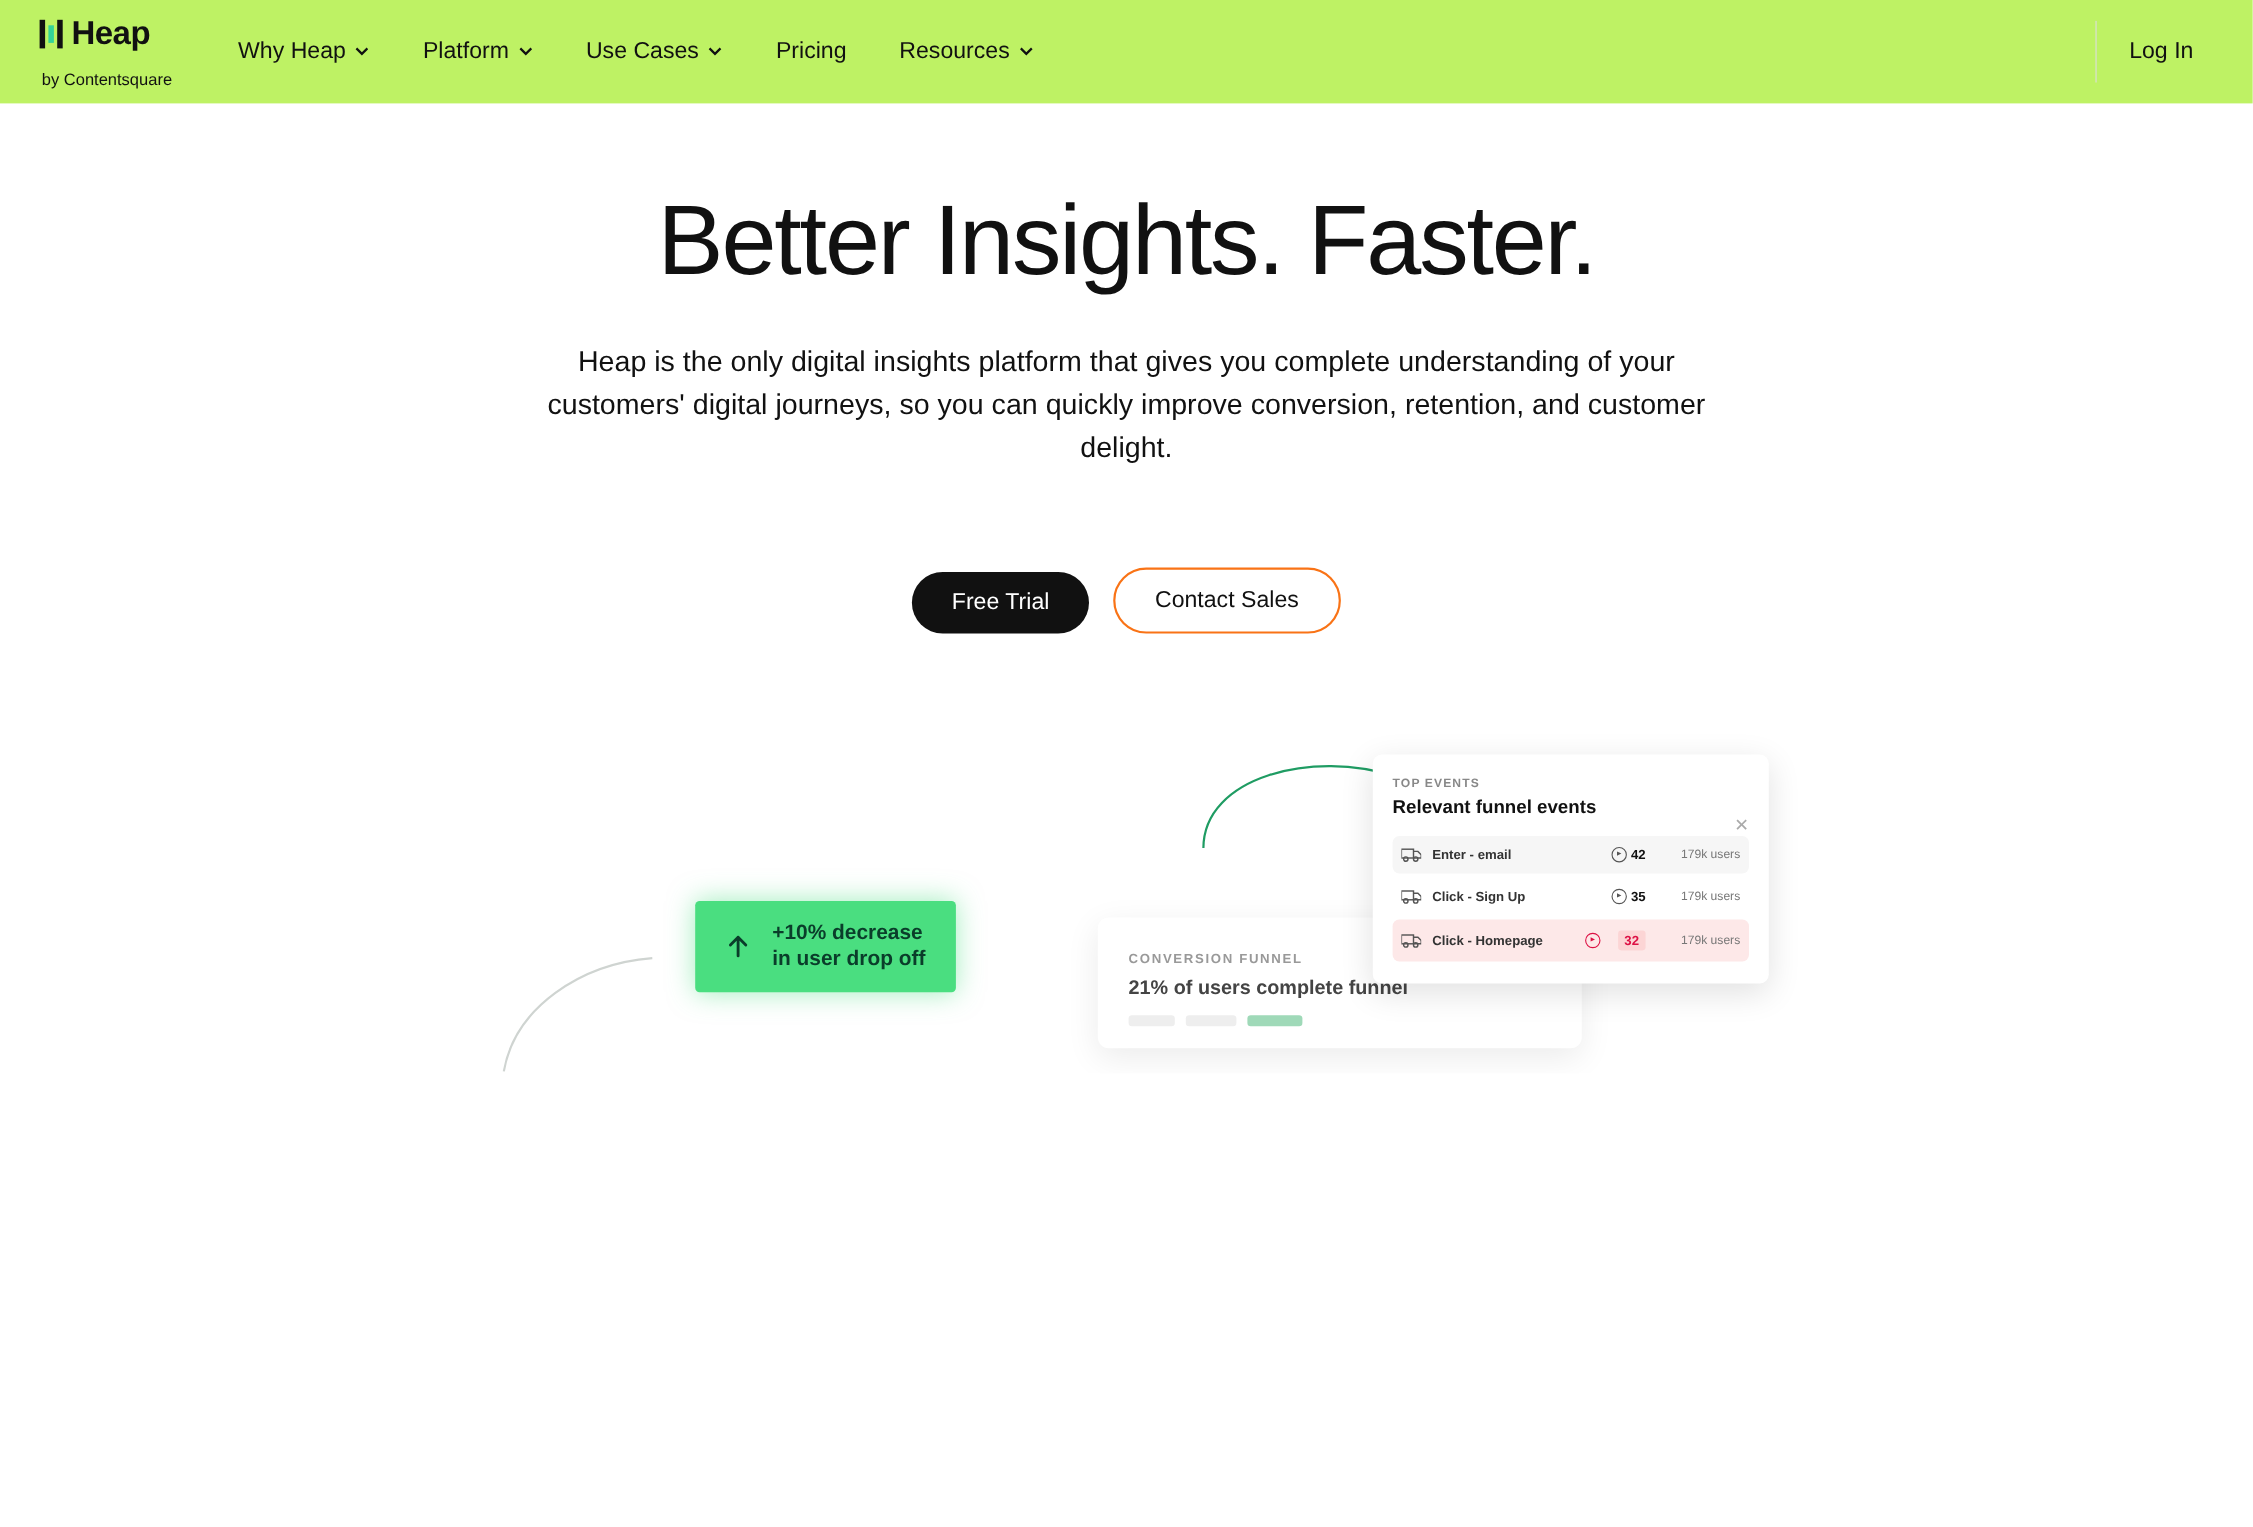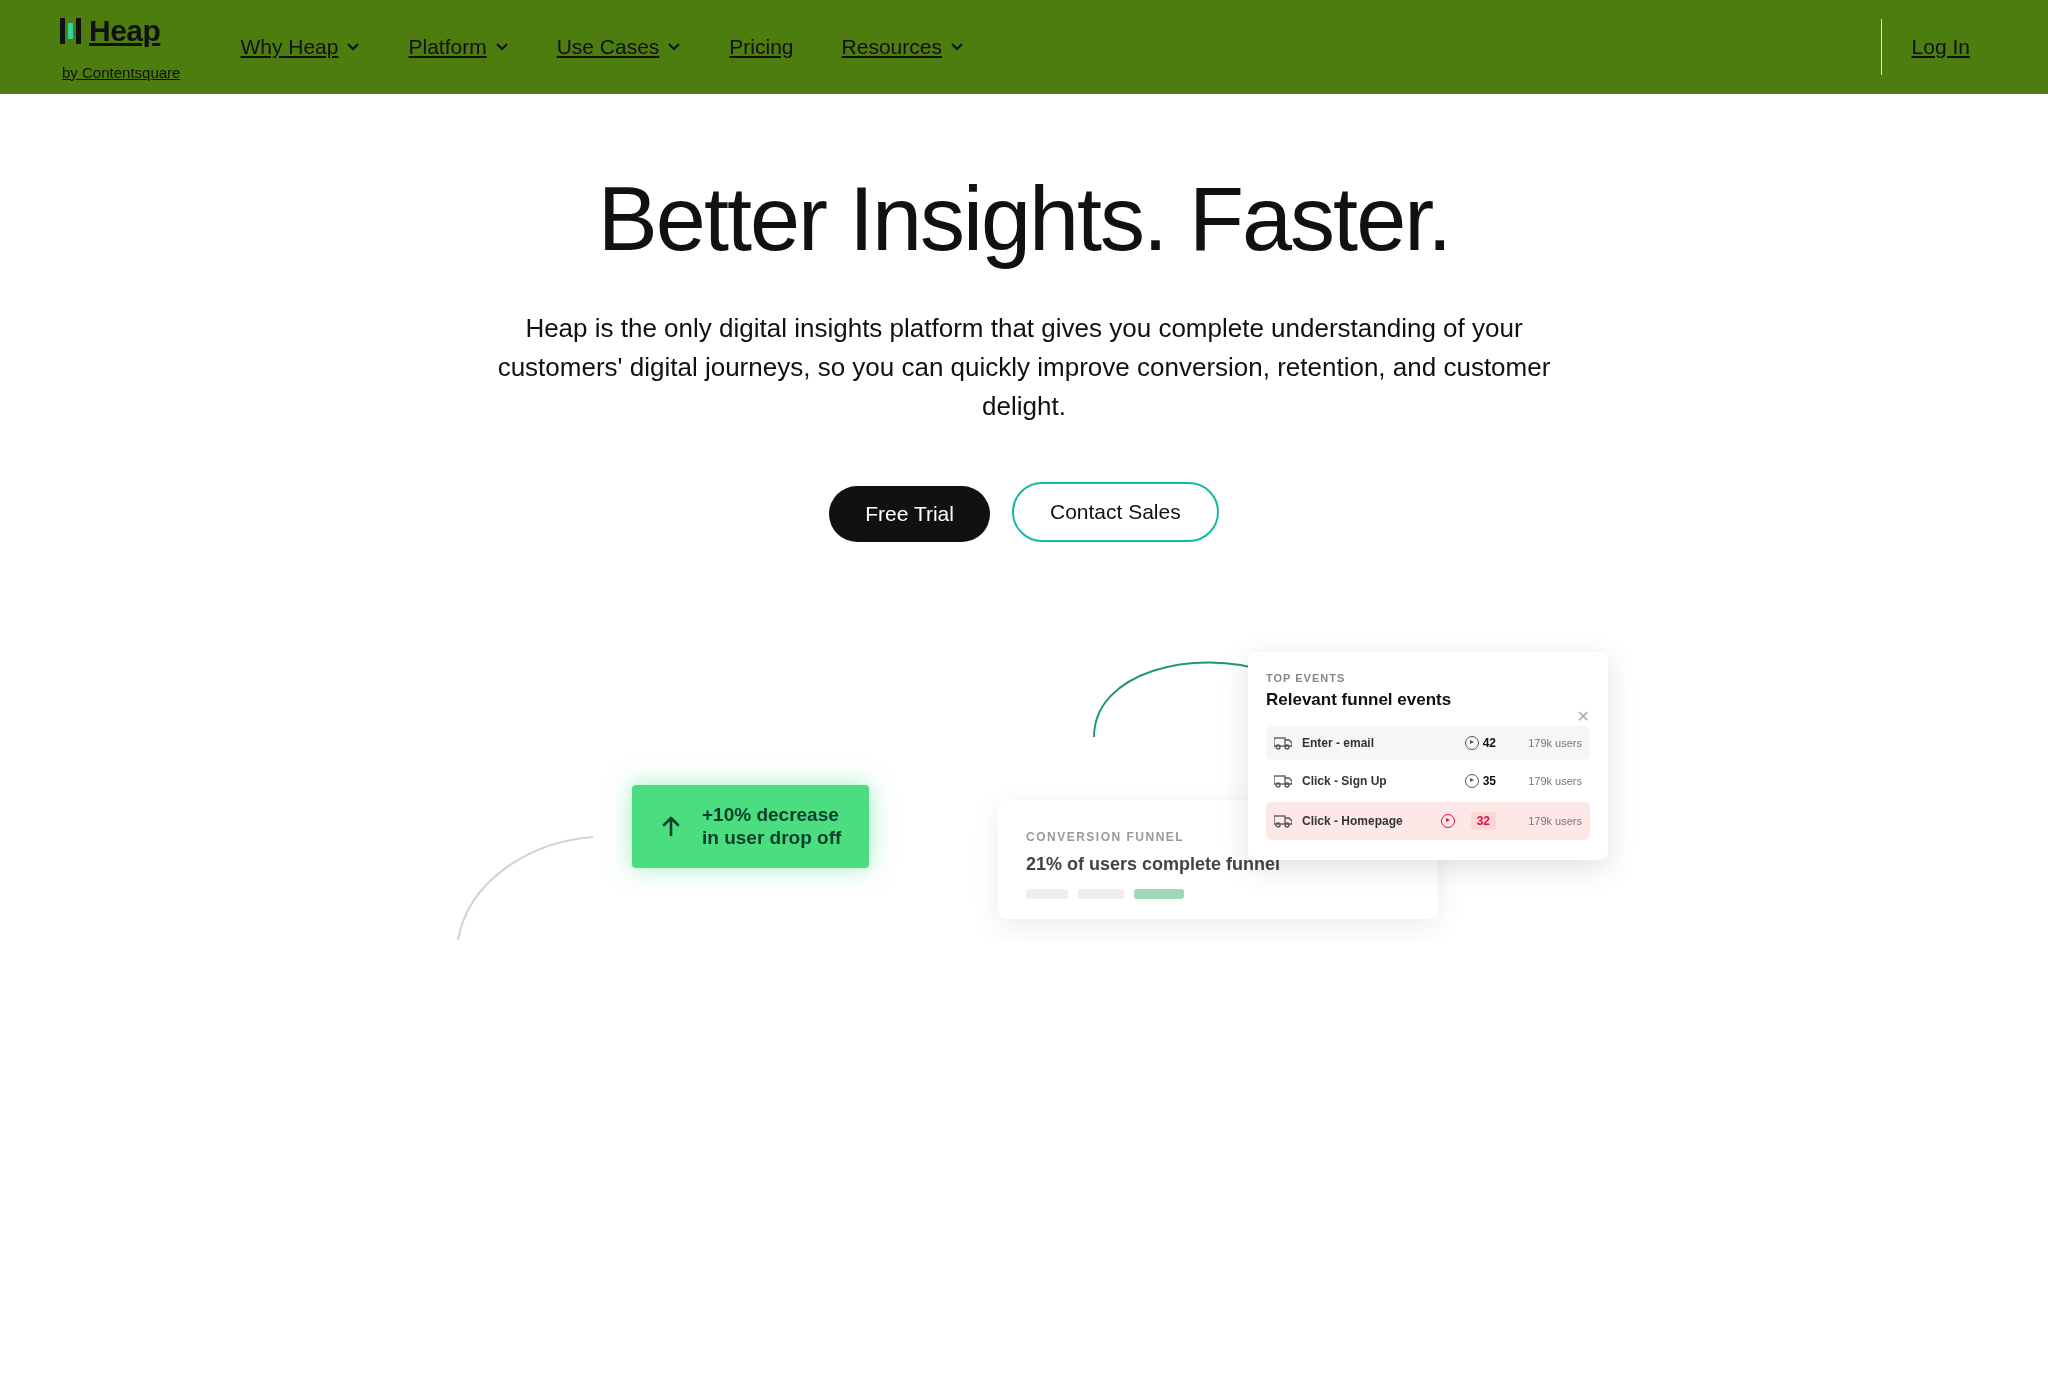--- a/index.html
+++ b/index.html
@@ -1,19 +1,19 @@
 <!DOCTYPE html>
 <html><head>
 <meta charset="utf-8">
 <style>
 * { margin: 0; padding: 0; box-sizing: border-box; }
 body { font-family: -apple-system, BlinkMacSystemFont, "Segoe UI", Helvetica, Arial, sans-serif; background: #fff; color: #111; }
 
 
-.header { background: #4d7c0f; height: 94px; display: flex; align-items: center; padding: 0 60px; text-decoration: underline; }
+.header { background: #bef264; height: 94px; display: flex; align-items: center; padding: 0 36px; }
 .logo-wrap { display: flex; flex-direction: column; margin-right: 60px; }
 .logo-top { display: flex; align-items: center; gap: 8px; }
 .logo-bars { display: flex; gap: 3px; align-items: flex-end; height: 26px; }
 .logo-bars span { width: 5px; display: block; }
 .logo-bars .b1 { height: 26px; background: #111; }
 .logo-bars .b2 { height: 16px; background: #34d399; margin-bottom: 5px; align-self: flex-start; margin-top: 5px; }
 .logo-bars .b3 { height: 26px; background: #111; }
 .logo-text { font-size: 30px; font-weight: 600; letter-spacing: -0.5px; }
 .logo-sub { font-size: 15px; color: #111; margin-top: 16px; margin-left: 2px; }
 
@@ -25,21 +25,21 @@
 .divider { width: 1px; height: 56px; background: #ddd; margin: 0 30px; }
 .login { font-size: 21px; cursor: pointer; padding-right: 18px; }
 
 
 .hero { text-align: center; padding: 78px 60px 40px; }
 .hero h1 { font-size: 90px; font-weight: 500; letter-spacing: -2px; line-height: 1.05; }
 .hero p { font-size: 26px; line-height: 1.5; max-width: 1080px; margin: 42px auto 0; color: #111; }
 .cta-row { display: flex; gap: 22px; justify-content: center; margin-top: 56px; align-items: flex-end; }
 .btn { font-size: 21px; padding: 16px 36px; border-radius: 999px; cursor: pointer; font-weight: 500; }
 .btn-primary { background: #111; color: #fff; border: none; }
-.btn-secondary { background: #fff; color: #111; border: 2px solid #14b8a6; }
+.btn-secondary { background: #fff; color: #111; border: 2px solid #f97316; margin-top: 34px; }
 
 
 .illus { position: relative; width: 100%; height: 320px; max-width: 1260px; margin: 40px auto 0; }
 
 
 .badge-green { position: absolute; left: 238px; top: 163px; background: #4ade80; padding: 18px 28px; border-radius: 4px; display: flex; align-items: center; gap: 20px; box-shadow: 0 0 24px rgba(74,222,128,0.5); }
 .badge-green .arrow-up { width: 22px; height: 22px; }
 .badge-green .badge-text { font-size: 19px; font-weight: 600; color: #0a3d2a; line-height: 1.25; }
 
 

